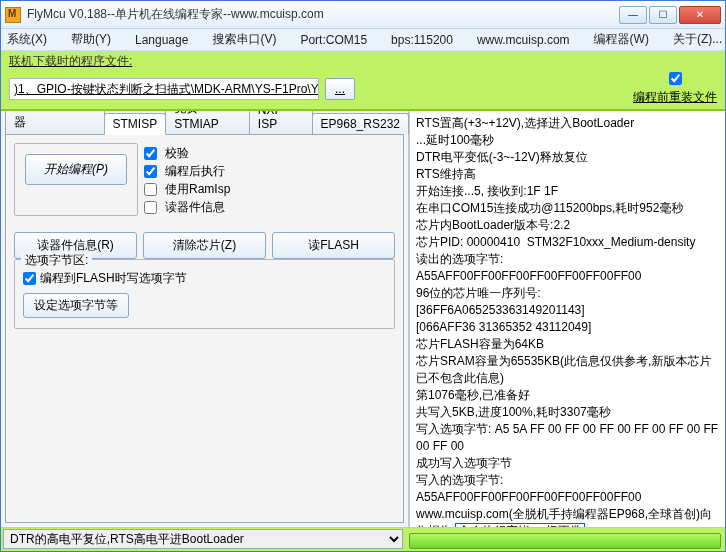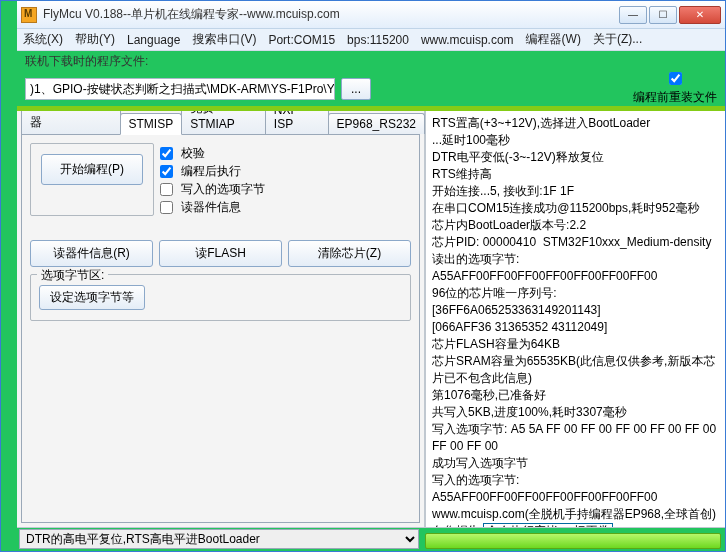--- a/index.html
+++ b/index.html
@@ -1,60 +1,60 @@
 <!DOCTYPE html>
 <html><head>
 <meta charset="utf-8">
 <style>
 * { box-sizing: border-box; margin: 0; padding: 0; font-family: "Microsoft YaHei", SimSun, sans-serif; font-size: 12px; }
 body { background: #f0f0f0; width: 726px; height: 552px; overflow: hidden; }
 
-.window { width: 726px; height: 552px; background: #22c55e; border: 1px solid #3a7bd5; display: flex; flex-direction: column; padding-left: 16px; }
+.window { width: 726px; height: 552px; background: #bef264; border: 1px solid #3a7bd5; display: flex; flex-direction: column; }
 
 .titlebar { height: 28px; background: linear-gradient(#fff, #e3eefb); display: flex; align-items: center; padding: 0 4px; border-bottom: 1px solid #c0d4e8; }
 .titlebar .icon { width: 16px; height: 16px; background: #f5a623; border: 1px solid #b8791a; margin-right: 6px; position: relative; }
 .titlebar .icon::after { content: "M"; position: absolute; top: 0; left: 2px; font-size: 10px; color: #5a3c00; font-weight: bold; }
 .titlebar .title { flex: 1; color: #333; }
 .titlebar .winbtns { display: flex; gap: 2px; }
 .titlebar .winbtn { width: 28px; height: 18px; border: 1px solid #8ba8c9; background: linear-gradient(#f7fbff,#d6e6f7); display: flex; align-items: center; justify-content: center; font-size: 10px; color: #333; border-radius: 2px; }
 .titlebar .winbtn.close { background: linear-gradient(#f07a6e,#d44a3a); border-color: #a83a2e; color: #fff; width: 42px; }
 
-.menubar { height: 22px; background: #eaf2fb; display: flex; align-items: center; padding: 0 6px; gap: 12px; color: #222; border-bottom: 1px solid #d0dce8; }
+.menubar { height: 22px; background: #eaf2fb; display: flex; align-items: center; padding: 0 6px; gap: 24px; color: #222; border-bottom: 1px solid #d0dce8; }
 .menubar span { white-space: nowrap; }
 .menubar .link { color: #222; text-align: center; }
 
-.filerow { height: 60px; padding: 2px 8px; border-bottom: 5px solid #84cc16; }
+.filerow { height: 60px; padding: 2px 8px; border-bottom: 2px solid #84cc16; text-decoration: underline; }
 .filerow .label { color: #333; margin-bottom: 2px; }
 .filerow .line2 { display: flex; align-items: center; gap: 6px; }
 .filerow .path { flex: 0 0 auto; width: 310px; height: 22px; border: 1px solid #aab8c9; background: #fff; padding: 0 4px; line-height: 20px; overflow: hidden; white-space: nowrap; }
 .filerow .browse { width: 30px; height: 22px; border: 1px solid #8ba8c9; background: linear-gradient(#fefefe,#e4edf7); border-radius: 2px; text-align: center; line-height: 20px; }
 .filerow .spacer { flex: 1; }
 .filerow .chk { display: flex; align-items: center; gap: 4px; flex-direction: column; }
 .filerow .chk input { width: 13px; height: 13px; }
 
 .body { flex: 1; display: flex; overflow: hidden; }
 
 .leftpane { width: 408px; border-right: 1px solid #c0c8d0; display: flex; flex-direction: column; background: #f4f4f4; }
 .tabs { height: 23px; display: flex; align-items: flex-end; padding-left: 4px; }
 .tab { padding: 3px 8px; border: 1px solid #9aa8b8; border-bottom: none; background: linear-gradient(#fdfdfd,#e8eef5); margin-right: -1px; border-radius: 3px 3px 0 0; position: relative; }
 .tab.active { background: #fff; z-index: 2; border-bottom: 1px solid #fff; margin-bottom: -1px; font-weight: normal; margin-top: 17px; }
 .tabcontent { flex: 1; border: 1px solid #9aa8b8; margin: 0 4px 4px 4px; background: #f4f4f4; padding: 8px; display: flex; flex-direction: column; }
 
 .toprow { display: flex; gap: 6px; }
-.startbox { border: 1px solid #b0b8c0; padding: 10px 10px; background: #f4f4f4; border-radius: 2px; }
+.startbox { border: 1px solid #b0b8c0; padding: 10px 10px; background: #f4f4f4; border-radius: 2px; font-style: italic; }
 .btn { border: 1px solid #8ba8c9; background: linear-gradient(#fefefe,#e4edf7); border-radius: 3px; padding: 6px 18px; text-align: center; display: inline-block; }
 .btn.small { padding: 3px 10px; }
 .checks { display: flex; flex-direction: column; gap: 1px; padding-top: 2px; }
 .checks label { display: flex; align-items: center; gap: 8px; }
 .checks input { width: 13px; height: 13px; }
 
-.row2 { display: flex; gap: 6px; margin-top: 24px; }
+.row2 { display: flex; gap: 6px; margin-top: 16px; }
 .row2 .btn { flex: 1; padding: 4px 0; }
 
-.optgroup { margin-top: 7px; border: 1px solid #b0b8c0; border-radius: 2px; padding: 10px 8px 10px 8px; position: relative; }
+.optgroup { margin-top: 0; border: 1px solid #b0b8c0; border-radius: 2px; padding: 10px 8px 10px 8px; position: relative; }
 .optgroup .legend { position: absolute; top: -8px; left: 6px; background: #f4f4f4; padding: 0 4px; }
 .optgroup label { display: flex; align-items: center; gap: 4px; margin-bottom: 6px; }
 .optgroup input[type=checkbox] { width: 13px; height: 13px; }
 
 .log { flex: 1; background: #fff; border-left: 1px solid #c0c8d0; padding: 4px 6px; font-family: SimSun, monospace; font-size: 13px; line-height: 17px; color: #000; white-space: pre-wrap; overflow-y: auto; position: relative; }
 .log .hl { border: 1px solid #0369a1; padding: 0 2px; }
 
 .statusbar { height: 24px; border-top: 1px solid #c0c8d0; display: flex; align-items: flex-end; }
 .statusbar select { flex: 0 0 400px; height: 20px; margin: 2px; border: 1px solid #9aa8b8; font-size: 12px; padding: 0 2px; }
 .statusbar .prog { flex: 1; height: 16px; margin: 2px 4px; background: linear-gradient(#b6f76a,#6ed820); border: 1px solid #5aa817; border-radius: 2px; }
@@ -117,35 +117,39 @@
             <label>
                 <input type="checkbox" checked="" style="">
                 <span>校验</span>
               </label>
             <label>
                 <input type="checkbox" checked="" style="">
                 <span>编程后执行</span>
               </label>
             <label>
                 <input type="checkbox" style="">
-                <span>写入的选项字节</span>
+                <span>使用RamIsp</span>
               </label>
             <label>
                 <input type="checkbox" style="">
                 <span>读器件信息</span>
               </label>
           </div>
         </div>
         <div class="row2">
           <div class="btn">读器件信息(R)</div>
+          <div class="btn">清除芯片(Z)</div>
           <div class="btn">读FLASH</div>
-          <div class="btn">清除芯片(Z)</div>
         </div>
         <div class="optgroup">
           <div class="legend">选项字节区:</div>
+          <label>
+              <input type="checkbox" checked="" style="">
+              <span>编程到FLASH时写选项字节</span>
+            </label>
           <div class="btn small">设定选项字节等</div>
         </div>
       </div>
     </div>
 
     <div class="log" id="logpane"><div>RTS置高(+3~+12V),选择进入BootLoader</div><div>...延时100毫秒</div><div>DTR电平变低(-3~-12V)释放复位</div><div>RTS维持高</div><div>开始连接...5, 接收到:1F 1F</div><div>在串口COM15连接成功@115200bps,耗时952毫秒</div><div>芯片内BootLoader版本号:2.2</div><div>芯片PID: 00000410  STM32F10xxx_Medium-density</div><div>读出的选项字节:</div><div>A55AFF00FF00FF00FF00FF00FF00FF00</div><div>96位的芯片唯一序列号:</div><div>[36FF6A065253363149201143]</div><div>[066AFF36 31365352 43112049]</div><div>芯片FLASH容量为64KB</div><div>芯片SRAM容量为65535KB(此信息仅供参考,新版本芯片已不包含此信息)</div><div>第1076毫秒,已准备好</div><div>共写入5KB,进度100%,耗时3307毫秒</div><div>写入选项字节: A5 5A FF 00 FF 00 FF 00 FF 00 FF 00 FF 00 FF 00</div><div>成功写入选项字节</div><div>写入的选项字节:</div><div>A55AFF00FF00FF00FF00FF00FF00FF00</div><div>www.mcuisp.com(全脱机手持编程器EP968,全球首创)向您报告,<span class="hl">命令执行完毕,一切正常</span></div></div>
   </div>
 
   <div class="statusbar">
     <select>

